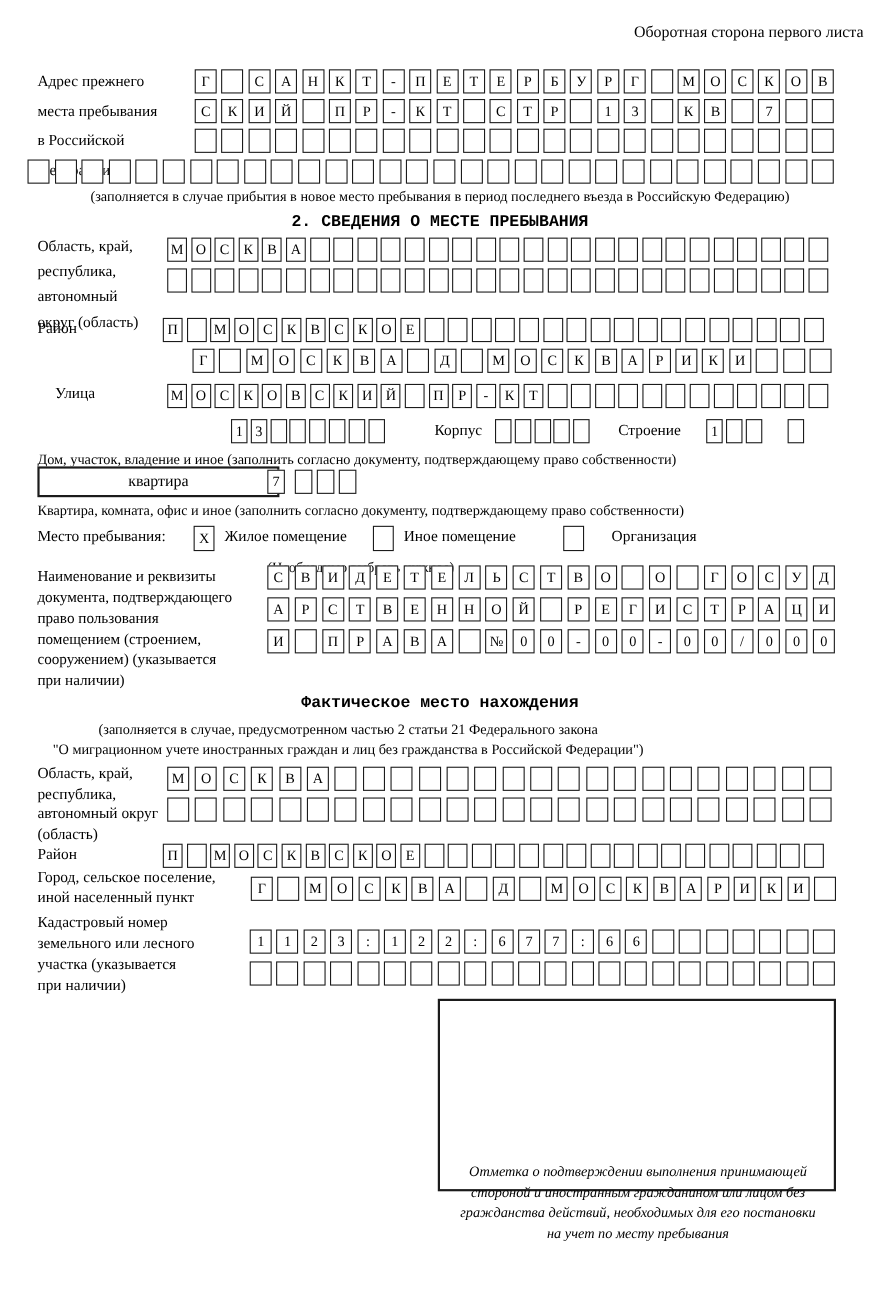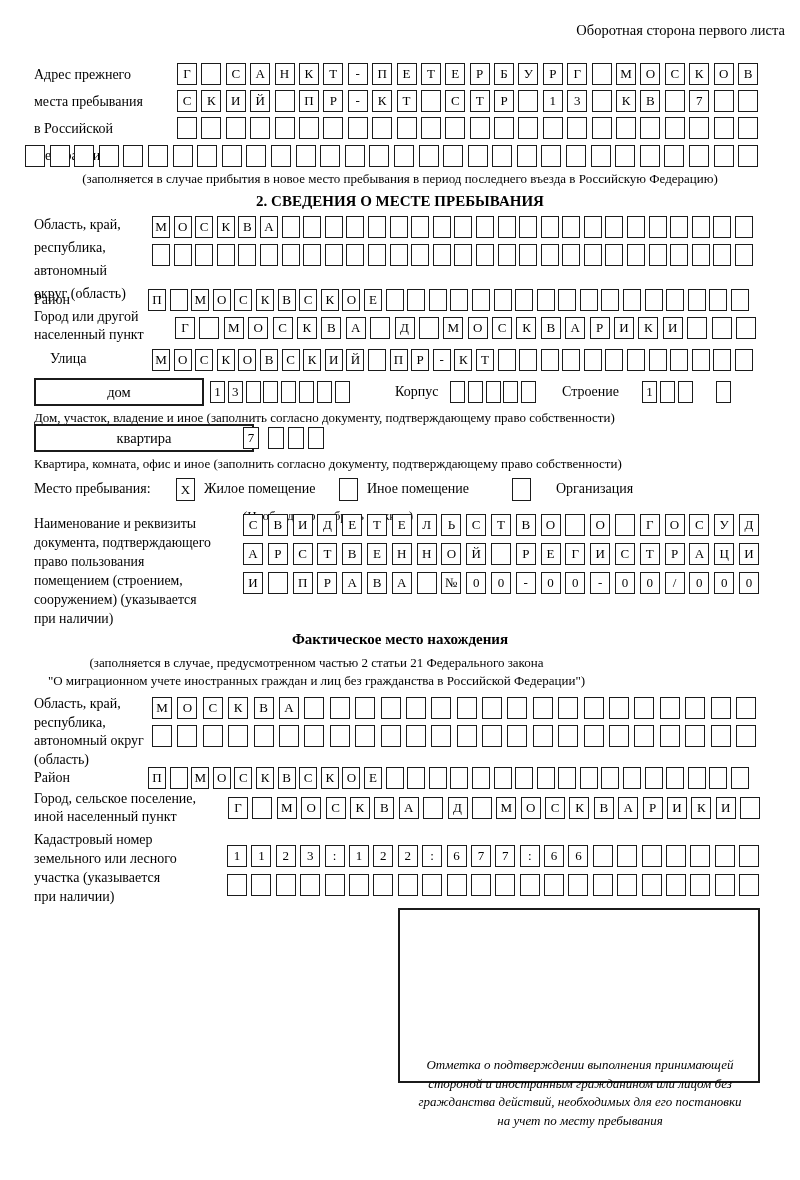--- a/index.html
+++ b/index.html
@@ -1,21 +1,21 @@
 <!DOCTYPE html>
 <html><head>
 <meta charset="utf-8">
 <style>
   html,body{margin:0;padding:0;background:#fff;}
   .page{position:relative;width:800px;height:1180px;background:#fff;overflow:hidden;
         font-family:"Liberation Serif","DejaVu Serif",serif;color:#000;padding-left:43px;}
   .abs{position:absolute;}
   .lbl{font-size:14px;line-height:26px;white-space:pre-line;}
   .note{font-size:13px;white-space:pre-line;}
-  .title{font-size:15px;font-weight:bold;text-align:center;width:800px;}
+  .title{font-size:15px;font-weight:bold;text-align:center;width:800px;font-family:Liberation Mono, monospace;}
   .cellrow{position:absolute;display:flex;gap:var(--g,4px);}
   .cell{flex:0 0 var(--cw,20px);width:var(--cw,20px);height:var(--ch,22px);box-sizing:border-box;
         border:1.6px solid #1b1b1b;display:flex;align-items:center;justify-content:center;
         font-size:13px;background:#fff;}
   .bigbox{position:absolute;box-sizing:border-box;border:2px solid #1b1b1b;background:#fff;
         display:flex;align-items:center;justify-content:center;font-size:14.5px;}
   .cb{position:absolute;width:19px;height:23px;box-sizing:border-box;border:1.6px solid #1b1b1b;
         display:flex;align-items:center;justify-content:center;font-size:13px;}
   .inline-lbl{font-size:14px;}
   .ctr{text-align:center;}
@@ -235,22 +235,20 @@
       <span class="cell"></span>
       <span class="cell"></span>
       <span class="cell"></span>
       <span class="cell"></span>
       <span class="cell"></span>
       <span class="cell"></span>
       <span class="cell"></span>
       <span class="cell"></span>
     </div>
 
-  <div class="abs lbl" style="left:34px;top:308px;line-height:18px;">Город или другой
-населенный пункт</div>
   <div class="cellrow" style="left:175px;top:317px;--cw:20px;--g:4.4px;">
       <span class="cell">Г</span>
       <span class="cell"></span>
       <span class="cell">М</span>
       <span class="cell">О</span>
       <span class="cell">С</span>
       <span class="cell">К</span>
       <span class="cell">В</span>
       <span class="cell">А</span>
       <span class="cell"></span>
@@ -296,21 +294,20 @@
       <span class="cell"></span>
       <span class="cell"></span>
       <span class="cell"></span>
       <span class="cell"></span>
       <span class="cell"></span>
       <span class="cell"></span>
       <span class="cell"></span>
       <span class="cell"></span>
     </div>
 
-  <div class="bigbox" style="left:34px;top:378px;width:170px;height:28px;">дом</div>
   <div class="cellrow" style="left:210px;top:381px;--cw:15px;--g:2.8px;">
       <span class="cell">1</span>
       <span class="cell">3</span>
       <span class="cell"></span>
       <span class="cell"></span>
       <span class="cell"></span>
       <span class="cell"></span>
       <span class="cell"></span>
       <span class="cell"></span>
     </div>

